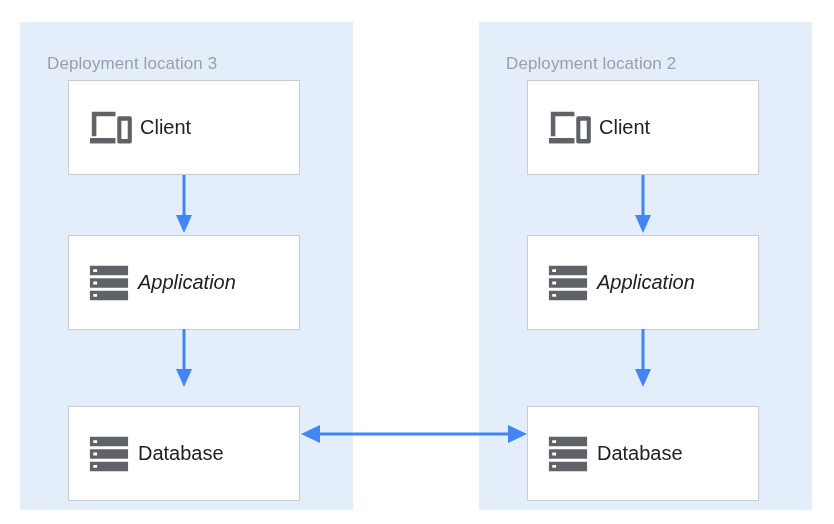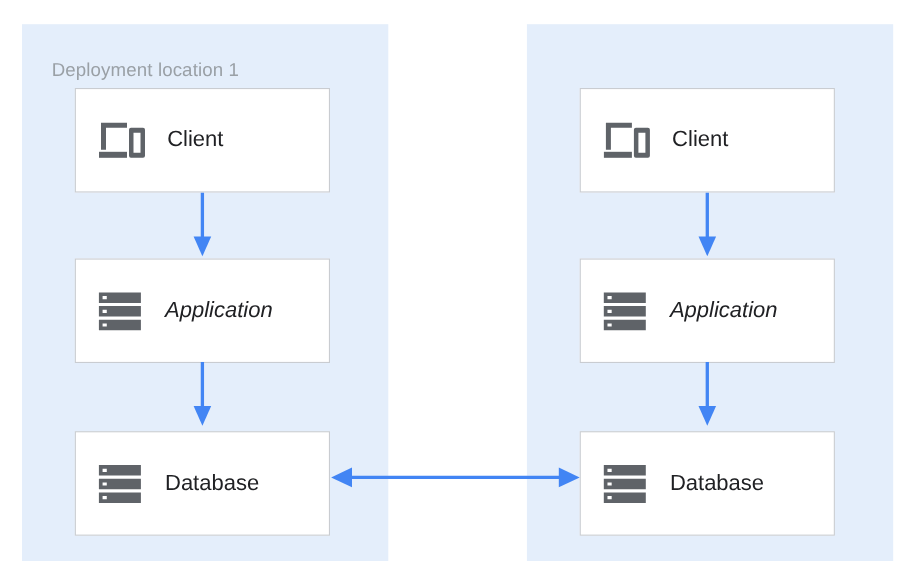--- a/index.html
+++ b/index.html
@@ -48,28 +48,28 @@
     box-sizing: border-box;
     display: flex;
     align-items: center;
     padding-left: 19px;
     height: 95px;
     width: 232px;
   }
   .node-label {
     font-size: 20px;
     color: #202124;
-    margin-left: 20px;
+    margin-left: 8px;
     white-space: nowrap;
   }
 
   
   .row-client   { top: 58px;  }
   .row-app      { top: 213px; font-style: italic; }
-  .row-db       { top: 370px; }
+  .row-db       { top: 384px; }
 
   
   #panel-1 .node { left: 48px; }
   #panel-2 .node { left: 48px; }
 
   
   .icon {
     flex: 0 0 auto;
     display: block;
   }
@@ -86,21 +86,21 @@
     position: absolute;
     height: 26px;
   }
 </style>
 </head>
 <body>
 
 <div id="diagram">
 
   <div class="panel" id="panel-1">
-    <div class="panel-title">Deployment location 1</div>
+    <div class="panel-title">Deployment location 3</div>
 
     <div class="node row-client">
       <svg class="icon icon-devices" viewBox="0 0 48 44">
         <path fill="#5f6368" d="M4 4h26v5H9v22H4z"></path>
         <rect x="2" y="33" width="28" height="6" fill="#5f6368"></rect>
         <path fill="#5f6368" d="M34 9h12a2 2 0 0 1 2 2v26a2 2 0 0 1-2 2H34a2 2 0 0 1-2-2V11a2 2 0 0 1 2-2zm2.5 5v20h7V14z"></path>
       </svg>
       <span class="node-label">Client</span>
     </div>
 
@@ -121,20 +121,21 @@
           <path d="M2 4h40v10H2zm3.5 3.5v3h4v-3z" fill-rule="evenodd"></path>
           <path d="M2 17h40v10H2zm3.5 3.5v3h4v-3z" fill-rule="evenodd"></path>
           <path d="M2 30h40v10H2zm3.5 3.5v3h4v-3z" fill-rule="evenodd"></path>
         </g>
       </svg>
       <span class="node-label">Database</span>
     </div>
   </div>
 
   <div class="panel" id="panel-2">
+    <div class="panel-title">Deployment location 2</div>
 
     <div class="node row-client">
       <svg class="icon icon-devices" viewBox="0 0 48 44">
         <path fill="#5f6368" d="M4 4h26v5H9v22H4z"></path>
         <rect x="2" y="33" width="28" height="6" fill="#5f6368"></rect>
         <path fill="#5f6368" d="M34 9h12a2 2 0 0 1 2 2v26a2 2 0 0 1-2 2H34a2 2 0 0 1-2-2V11a2 2 0 0 1 2-2zm2.5 5v20h7V14z"></path>
       </svg>
       <span class="node-label">Client</span>
     </div>
 

